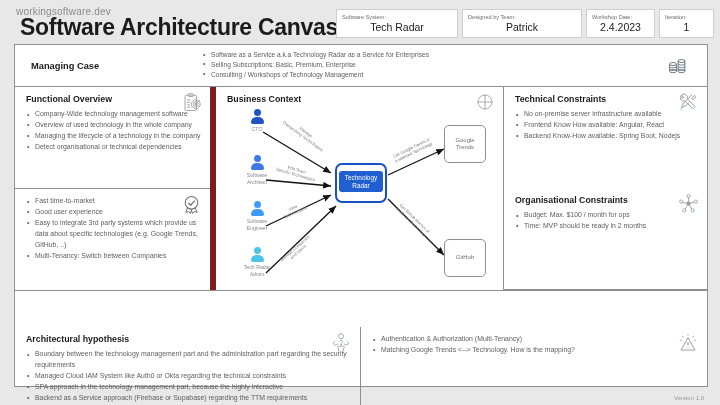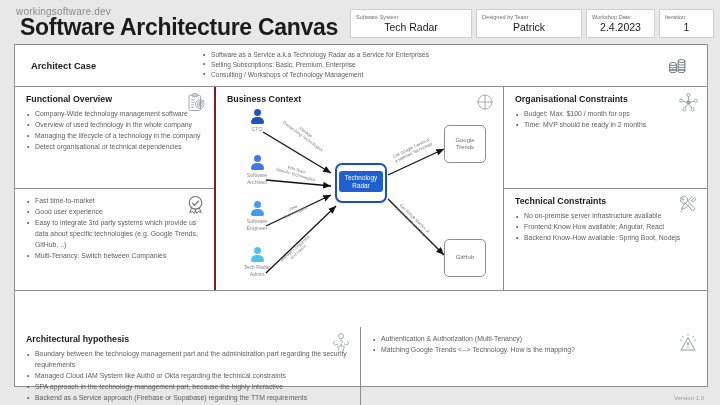--- a/index.html
+++ b/index.html
@@ -32,21 +32,21 @@
   }
   .meta-label {
     font-size: 5.6px; color: #6d6d6d; position: absolute;
     left: 5px; top: 4px; white-space: nowrap;
   }
   .meta-value {
     font-size: 10.5px; color: #1b1b1b; width: 100%;
     text-align: center; padding-top: 7px; white-space: nowrap;
   }
   .mb-sys { width: 122px; }
-  .mb-team { width: 106px; align-items: center; }
+  .mb-team { width: 120px; align-items: center; }
   .mb-date { width: 69px; }
   .mb-iter { width: 55px; }
 
   
   .canvas {
     position: absolute; left: 14px; top: 44px;
     width: 694px; height: 343px;
     border: 1.5px solid #8f8f8f; background: #fff;
   }
   .row-biz {
@@ -54,21 +54,21 @@
     height: 42px; border-bottom: 1px solid #8f8f8f;
   }
   .biz-title {
     width: 185px; display: flex; align-items: center;
     padding-left: 16px; font-size: 9.3px; font-weight: bold; color: #1b1b1b;
   }
   .biz-list { flex: 1; padding: 5px 0 0 2px; }
   .biz-icon { width: 60px; display: flex; align-items: center; justify-content: center; }
 
   .row-mid { display: flex; height: 204px; border-bottom: 1px solid #8f8f8f; }
-  .col-left { width: 201px; border-right: 2px solid #7f1d1d; display: flex; flex-direction: column; }
+  .col-left { width: 201px; border-right: 6px solid #7f1d1d; display: flex; flex-direction: column; }
   .col-mid  { width: 288px; border-right: 1px solid #8f8f8f; position: relative; }
   .col-right{ flex: 1; display: flex; flex-direction: column; }
   .cell { flex: 1; position: relative; padding: 7px 9px 4px 11px; }
   .cell.top { border-bottom: 1px solid #8f8f8f; }
 
   .row-bot { display: flex; height: 95px; margin-top: 36px; }
   .bot-left { width: 346px; border-right: 1px solid #8f8f8f; position: relative; padding: 7px 9px 4px 11px; }
   .bot-right{ flex: 1; position: relative; padding: 7px 9px 4px 11px; }
 
   .sec-title {
@@ -145,21 +145,21 @@
     </div>
     <div class="meta-box mb-iter">
       <span class="meta-label">Iteration:</span>
       <span class="meta-value">1</span>
     </div>
   </div>
 
   <div class="canvas">
 
     <div class="row-biz">
-      <div class="biz-title">Architect Case</div>
+      <div class="biz-title">Managing Case</div>
       <div class="biz-list">
         <ul class="bul biz">
           <li>Software as a Service a.k.a Technology Radar as a Service for Enterprises</li>
           <li>Selling Subscriptions: Basic, Premium, Enterprise</li>
           <li>Consulting / Workshops of Technology Management</li>
         </ul>
       </div>
       <div class="biz-icon">
         <svg width="20" height="16" viewBox="0 0 20 16" fill="none" stroke="#6f7b84" stroke-width="1">
           <ellipse cx="6" cy="6" rx="3.4" ry="1.5"></ellipse>
@@ -307,52 +307,52 @@
             <span>a selected Technology</span>
           </div>
           <div class="arrlbl" style="left:176px;top:128px;transform:rotate(44deg);">
             <span>Get Github Metrics of</span><br>
             <span>a selected Technology</span>
           </div>
         </div>
       </div>
 
       <div class="col-right">
+        <div class="cell">
+          <div class="sec-title">Technical Constraints</div>
+          <span class="sec-icon">
+            <svg width="20" height="19" viewBox="0 0 20 19" fill="none" stroke="#6f7b84" stroke-width="1">
+              <path d="M3.4 2.2c-1.4 1.4-1.4 3.6 0 5 1 1 2.5 1.3 3.7.8l7 7c.6.6 1.6.6 2.2 0s.6-1.6 0-2.2l-7-7c.5-1.2.2-2.7-.8-3.7-1.4-1.4-3.6-1.4-5 0l2.3 2.3-1.1 1.1z"></path>
+              <path d="M16.6 2.4l-3.1 3.1 1.4 1.4 3.1-3.1z"></path>
+              <path d="M14.2 1.5l-8.6 8.6-2.4 4.8 4.8-2.4 3.5-3.5"></path>
+              <path d="M2.6 15.9l1.2 1.2"></path>
+            </svg>
+          </span>
+          <ul class="bul">
+            <li>No on-premise server infrastructure available</li>
+            <li>Frontend Know How available: Angular, React</li>
+            <li>Backend Know-How available: Spring Boot, Nodejs</li>
+          </ul>
+        </div>
         <div class="cell top">
           <div class="sec-title">Organisational Constraints</div>
           <span class="sec-icon">
             <svg width="19" height="19" viewBox="0 0 19 19" fill="none" stroke="#6f7b84" stroke-width=".9">
               <circle cx="9.5" cy="9.5" r="2.2" fill="#6f7b84" stroke="none"></circle>
               <circle cx="9.5" cy="2" r="1.6"></circle>
                 <circle cx="2.2" cy="7.6" r="1.6"></circle>
                 <circle cx="16.8" cy="7.6" r="1.6"></circle>
               <circle cx="5.3" cy="16.4" r="1.6"></circle>
                 <circle cx="13.7" cy="16.4" r="1.6"></circle>
               <path d="M9.5 3.6v3.7M3.8 8.2l3.6 1M15.2 8.2l-3.6 1M6.2 15l2.1-3.4M12.8 15l-2.1-3.4"></path>
             </svg>
           </span>
           <ul class="bul">
             <li>Budget: Max. $100 / month for ops</li>
             <li>Time: MVP should be ready in 2 months</li>
-          </ul>
-        </div>
-        <div class="cell">
-          <div class="sec-title">Technical Constraints</div>
-          <span class="sec-icon">
-            <svg width="20" height="19" viewBox="0 0 20 19" fill="none" stroke="#6f7b84" stroke-width="1">
-              <path d="M3.4 2.2c-1.4 1.4-1.4 3.6 0 5 1 1 2.5 1.3 3.7.8l7 7c.6.6 1.6.6 2.2 0s.6-1.6 0-2.2l-7-7c.5-1.2.2-2.7-.8-3.7-1.4-1.4-3.6-1.4-5 0l2.3 2.3-1.1 1.1z"></path>
-              <path d="M16.6 2.4l-3.1 3.1 1.4 1.4 3.1-3.1z"></path>
-              <path d="M14.2 1.5l-8.6 8.6-2.4 4.8 4.8-2.4 3.5-3.5"></path>
-              <path d="M2.6 15.9l1.2 1.2"></path>
-            </svg>
-          </span>
-          <ul class="bul">
-            <li>No on-premise server infrastructure available</li>
-            <li>Frontend Know How available: Angular, React</li>
-            <li>Backend Know-How available: Spring Boot, Nodejs</li>
           </ul>
         </div>
       </div>
     </div>
 
     <div class="row-bot">
       <div class="bot-left">
         <div class="sec-title">Architectural hypothesis</div>
         <span class="sec-icon">
           <svg width="20" height="20" viewBox="0 0 20 20" fill="none" stroke="#6f7b84" stroke-width=".9">

